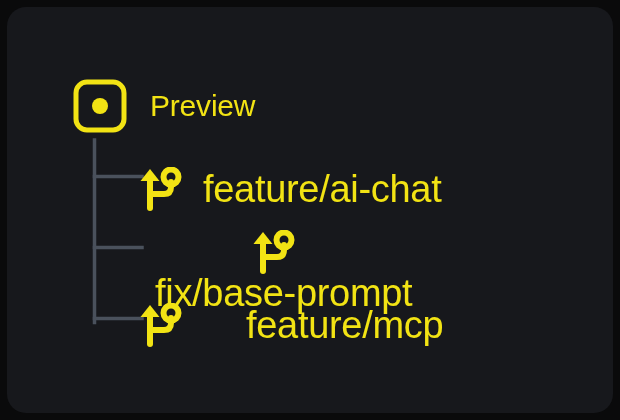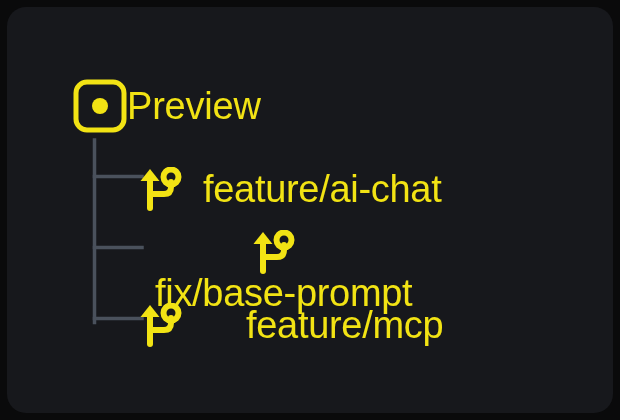--- a/index.html
+++ b/index.html
@@ -41,22 +41,23 @@
     align-items: center;
     height: 56px;
   }
   #preview-icon {
     width: 54px;
     height: 54px;
     flex: 0 0 auto;
     display: block;
   }
   #preview-title {
+    margin-left: 23px;
     color: #f2e314;
-    font-size: 38px;
+    font-size: 30px;
     line-height: 42px;
     letter-spacing: -0.2px;
     white-space: nowrap;
     font-weight: 400;
   }
 
   
   #tree-lines {
     position: absolute;
     left: 0;

